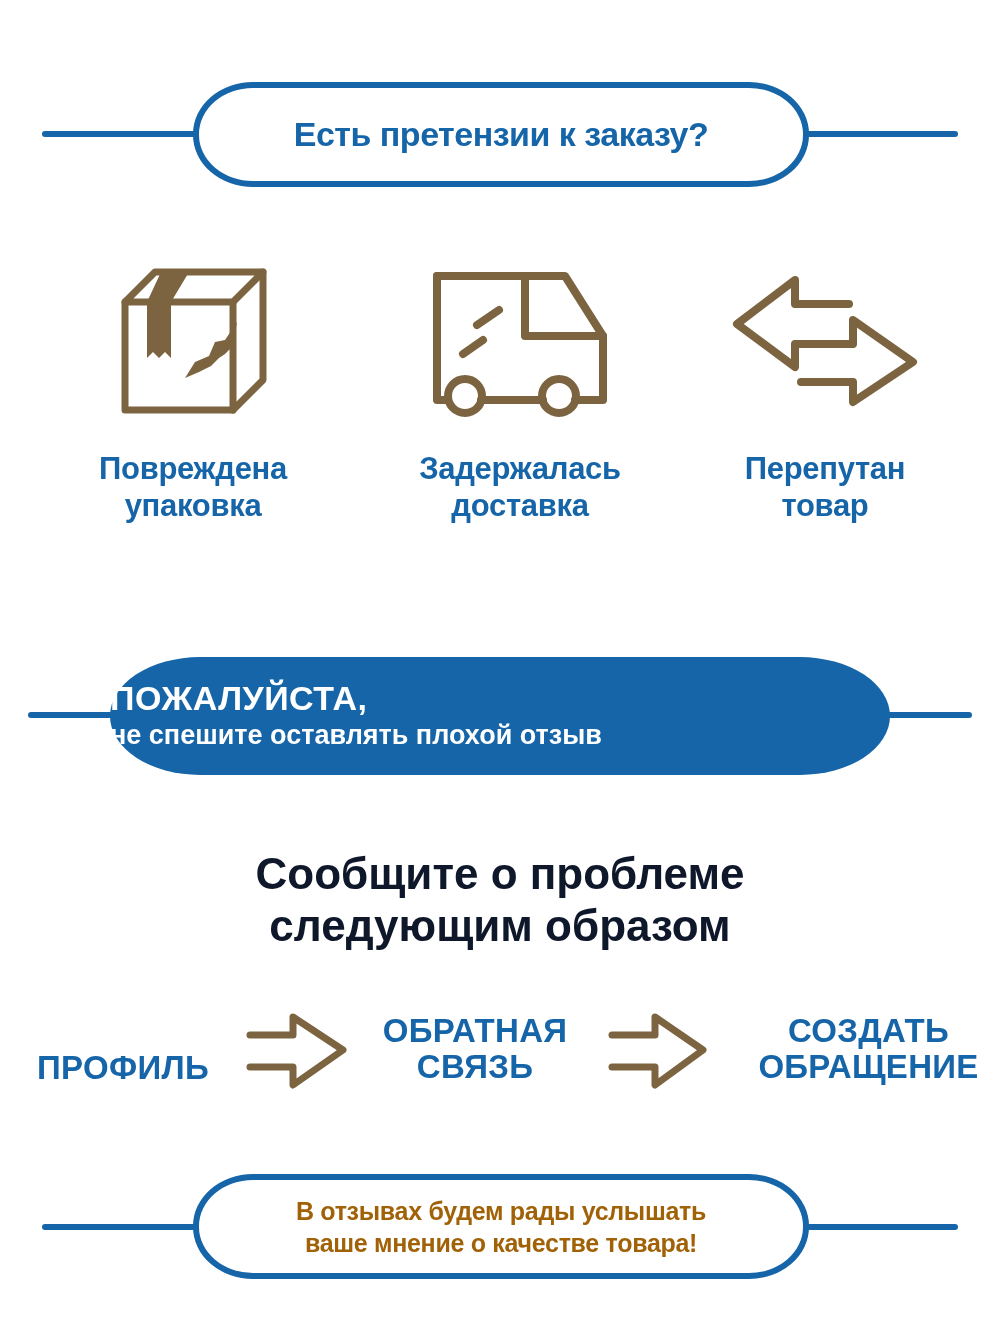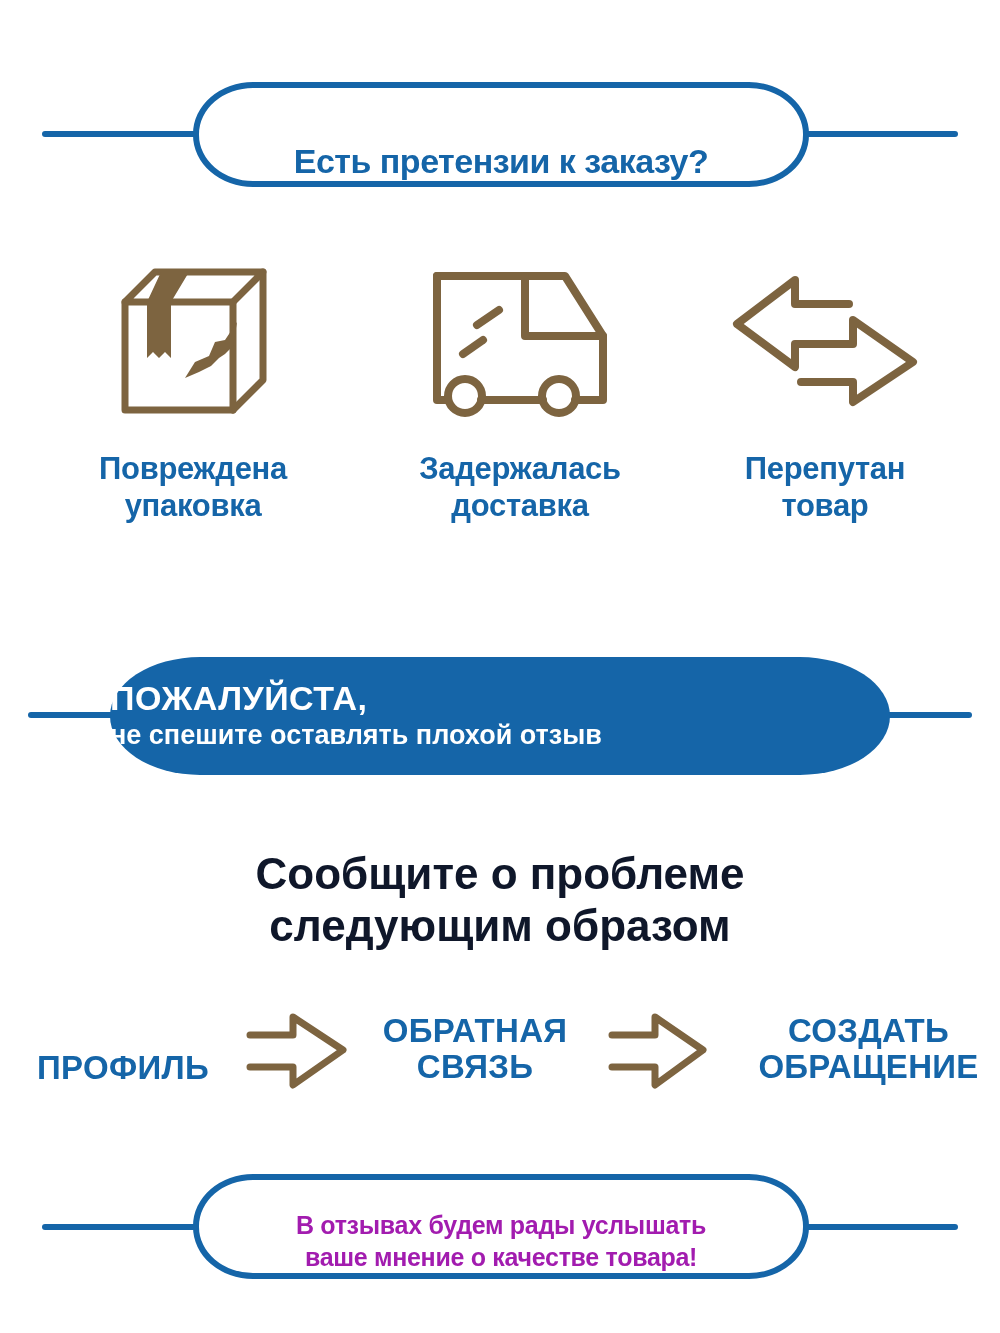--- a/index.html
+++ b/index.html
@@ -7,21 +7,21 @@
       width: 1000px; height: 1333px; position: relative; overflow: hidden;
       background: #ffffff;
       font-family: "Liberation Sans", "DejaVu Sans", sans-serif;
       color: #1565a8;
     }
     .hline { position: absolute; height: 6px; background: #1565a8; border-radius: 3px; }
     .pill-outline {
       position: absolute; box-sizing: border-box;
       border: 6px solid #1565a8; background: #fff;
       border-radius: 60px / 52px;
-      display: flex; align-items: center; justify-content: flex-end; flex-direction: column;
+      display: flex; align-items: center; justify-content: center; flex-direction: column;
       text-align: center;
     }
     .pill-filled {
       position: absolute; box-sizing: border-box;
       background: #1565a8; color: #fff;
       border-radius: 90px / 59px;
       display: flex; align-items: flex-start; justify-content: center; flex-direction: column;
       text-align: center;
     }
     .title-text { font-weight: 700; font-size: 34px; letter-spacing: -0.5px; color: #1565a8; }
@@ -33,21 +33,21 @@
     .pf-line1 { font-weight: 700; font-size: 34px; line-height: 38px; letter-spacing: 0.5px; }
     .pf-line2 { font-weight: 700; font-size: 27px; line-height: 36px; }
     .heading {
       position: absolute; left: 0; width: 1000px; text-align: center;
       font-weight: 700; font-size: 44px; line-height: 52px; color: #0f172a;
     }
     .step {
       position: absolute; text-align: center; font-weight: 700; font-size: 33px;
       line-height: 36px; color: #1565a8; letter-spacing: 0.3px;
     }
-    .bottom-text { font-weight: 700; font-size: 25px; line-height: 32px; color: #a21caf; letter-spacing: -0.3px; }
+    .bottom-text { font-weight: 700; font-size: 25px; line-height: 32px; color: #a16207; letter-spacing: -0.3px; }
   </style>
 </head>
 <body>
 
 <div class="hline" style="left:42px; top:131px; width:916px;"></div>
 <div class="pill-outline" style="left:193px; top:82px; width:616px; height:105px;">
   <span class="title-text">Есть претензии к заказу?</span>
 </div>
 
 <svg class="icon" style="left:115px; top:262px;" width="160" height="160" viewBox="0 0 160 160">

